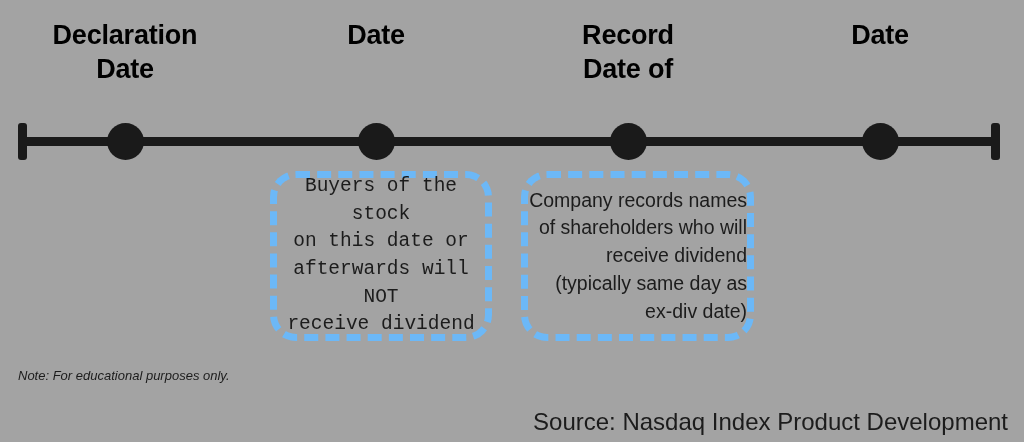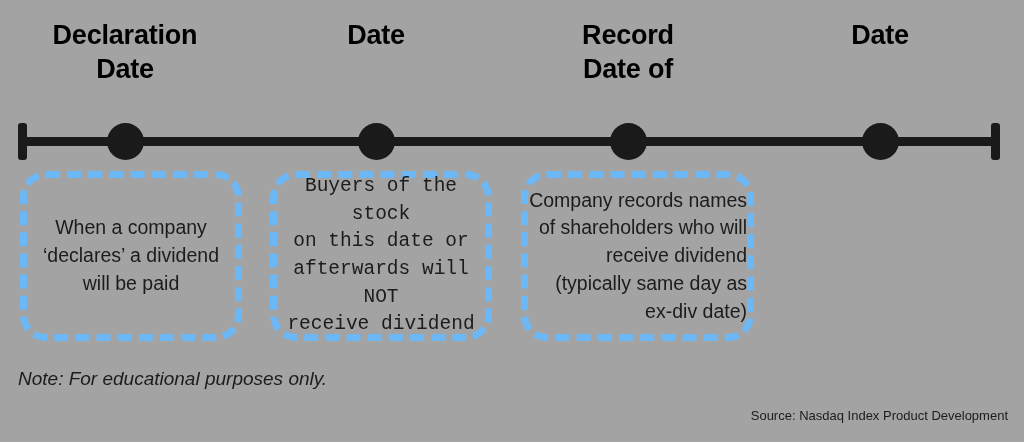--- a/index.html
+++ b/index.html
@@ -90,29 +90,29 @@
     width: 112%;
     font-size: 19.5px;
     text-align: right;
   }
 
   
   .note {
     position: absolute;
     left: 18px;
     top: 368px;
-    font-size: 19px;
+    font-size: 13px;
     font-style: italic;
     color: #1c1c1c;
   }
   .source {
     position: absolute;
     right: 16px;
     top: 408px;
-    font-size: 13px;
+    font-size: 24px;
     color: #1c1c1c;
     text-align: right;
   }
 </style>
 </head>
 <body>
 
 <div id="canvas">
 
   <div class="heading" style="left:-5px;">
@@ -132,25 +132,20 @@
 
   <div class="timeline-axis"></div>
   <div class="axis-cap left"></div>
   <div class="axis-cap right"></div>
 
   <div class="milestone-dot" style="left:107px;"></div>
   <div class="milestone-dot" style="left:358px;"></div>
   <div class="milestone-dot" style="left:610px;"></div>
   <div class="milestone-dot" style="left:862px;"></div>
 
-  <div class="desc-box" style="left:20px; width:222px;">
-    <div class="desc-text">When a company
-‘declares’ a dividend
-will be paid</div>
-  </div>
 
   <div class="desc-box" style="left:270px; width:222px;font-family:Liberation Mono, monospace;">
     <div class="desc-text">Buyers of the stock
 on this date or
 afterwards will NOT
 receive dividend</div>
   </div>
 
   <div class="desc-box wide" style="left:521px; width:233px;">
     <div class="desc-text">Company records names

